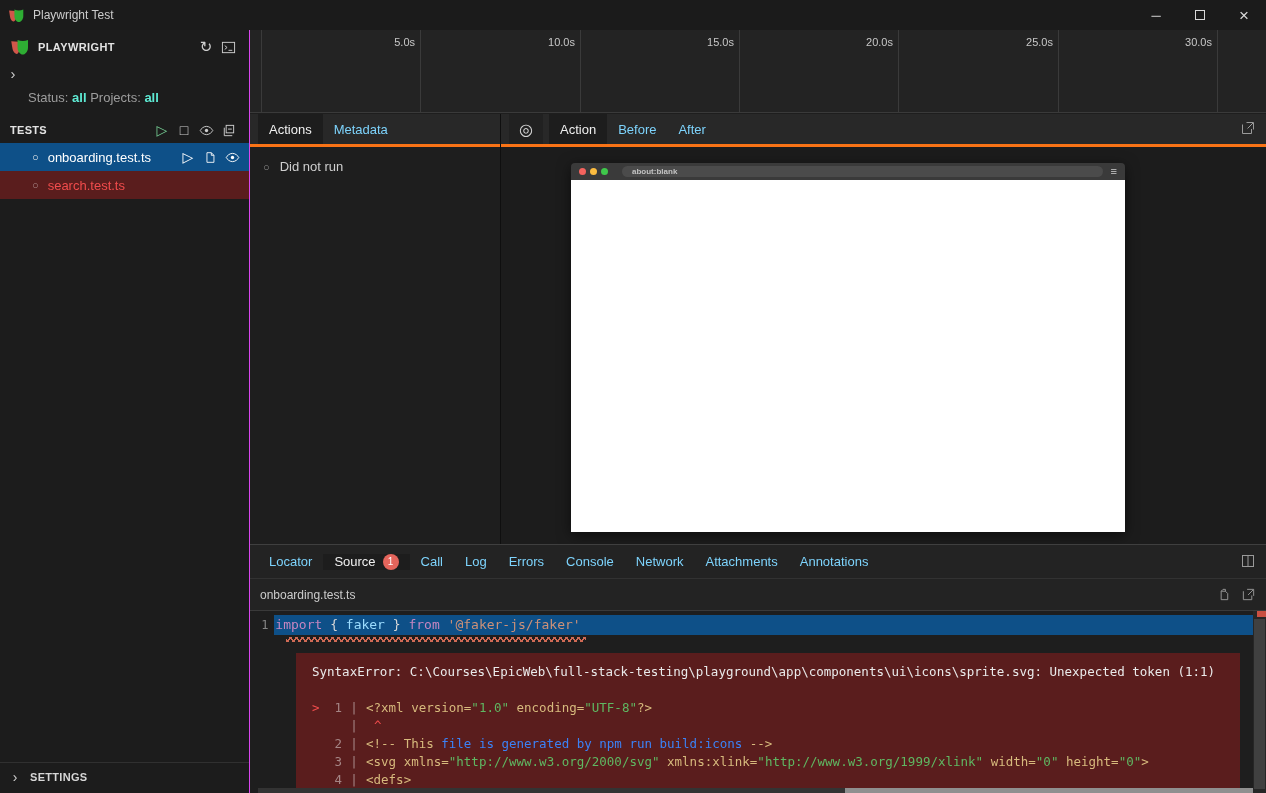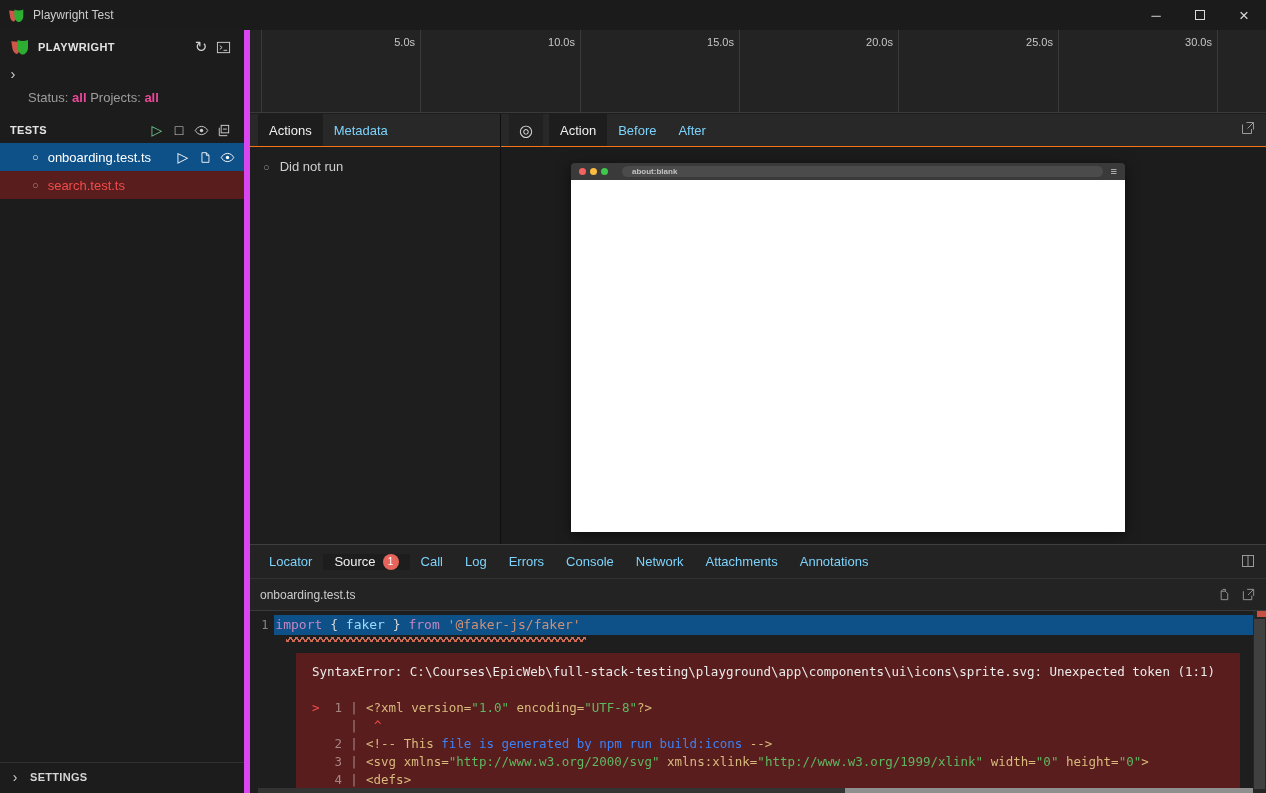--- a/index.html
+++ b/index.html
@@ -15,32 +15,32 @@
     background:#1b1b1b; display:flex; align-items:center; }
   .titlebar .logo { margin-left:8px; display:flex; align-items:center; }
   .titlebar .title { margin-left:8px; font-size:12px; color:#cccccc; }
   .win-controls { margin-left:auto; display:flex; height:100%; }
   .win-btn { width:44px; height:100%; display:flex; align-items:center; justify-content:center; color:#d8d8d8; }
   .max-box { width:10px; height:10px; border:1px solid #d8d8d8; }
   .close-glyph { font-size:17px; line-height:1; }
 
   
   .sidebar { position:absolute; left:0; top:30px; width:250px; height:763px;
-    background:#1c1c1c; border-right:6px solid #d946ef; }
+    background:#1c1c1c; border-right:1px solid #d946ef; }
   .pw-row { display:flex; align-items:center; height:30px; padding:0 10px; margin-top:2px; }
   .pw-row .pw-title { font-size:11px; font-weight:bold; color:#e3e3e3; letter-spacing:.4px; margin-left:8px; }
   .pw-row .spacer { flex:1; }
   .hdr-icon { width:22px; height:22px; display:flex; align-items:center; justify-content:center; color:#cfcfcf; font-size:15px; }
   .filter-row { display:flex; align-items:center; margin-top:3px; }
   .filter-chevron { width:26px; text-align:center; color:#cfcfcf; font-size:15px; }
   .filter-input { width:214px; height:24px; background:#3c3c3c; border:none; outline:none;
     color:#dddddd; font-size:13px; padding:0 8px; font-family:"Liberation Sans",sans-serif; border-radius:1px; }
   .filter-input::placeholder { color:#9b9b9b; }
   .status-row { margin:8px 0 0 28px; font-size:13px; color:#9d9d9d; }
-  .status-row b { color:#ec4899; font-weight:bold; }
+  .status-row b { color:#5eead4; font-weight:bold; }
   .tests-hdr { display:flex; align-items:center; height:26px; margin-top:12px; padding:0 10px;text-align:right; }
   .tests-hdr .sec-title { font-size:11px; font-weight:bold; color:#e3e3e3; letter-spacing:.3px; }
   .tests-hdr .spacer { flex:1; }
   .mini-icon { width:22px; height:20px; display:flex; align-items:center; justify-content:center; font-size:14px; color:#cfcfcf; }
   .green { color:#73c991; }
   .test-row { display:flex; align-items:center; height:28px; padding-left:32px; }
   .test-row .circ { font-size:11px; margin-right:9px; }
   .test-row .fname { flex:1; font-size:13px; }
   .row-selected { background:#0e5088; color:#ffffff; }
   .row-selected .circ { color:#f0f0f0; }
@@ -61,21 +61,21 @@
     background:#232323; border-bottom:1px solid #3a3a3a; }
   .gridline { position:absolute; top:0; bottom:0; width:1px; background:#3a3a3a; }
   .tick-label { position:absolute; top:6px; width:60px; text-align:right; font-size:11px; color:#c8c8c8; }
 
   
   .mid { position:absolute; left:0; top:84px; width:1016px; height:430px; }
   .pane-left { position:absolute; left:0; top:0; width:250px; height:430px; background:#1e1e1e; }
   .pane-divider { position:absolute; left:250px; top:0; width:1px; height:430px; background:#0f0f0f; }
   .pane-right { position:absolute; left:251px; top:0; width:765px; height:430px; background:#1c1c1c; }
   .tabbar { display:flex; align-items:stretch; height:33px; background:#282828;
-    border-bottom:1px solid #f97316; padding-left:8px; position:relative; }
+    border-bottom:3px solid #f97316; padding-left:8px; position:relative; }
   .tab { display:flex; align-items:center; padding:0 11px; color:#7dd3fc; font-size:13px; }
   .tab.selected { background:#1d1d1d; color:#f0f0f0; }
   .target-btn { width:34px; display:flex; align-items:center; justify-content:center;
     color:#d4d4d4; font-size:16px; background:#212121; margin-right:6px; }
   .popout-corner { position:absolute; right:10px; top:6px; }
   .empty-row { display:flex; align-items:center; margin-top:12px; padding-left:13px; color:#cfcfcf; }
   .empty-row .circ { color:#8f8f8f; font-size:11px; margin-right:10px; }
 
   
   .browser { position:absolute; left:70px; top:49px; width:554px; height:369px;

